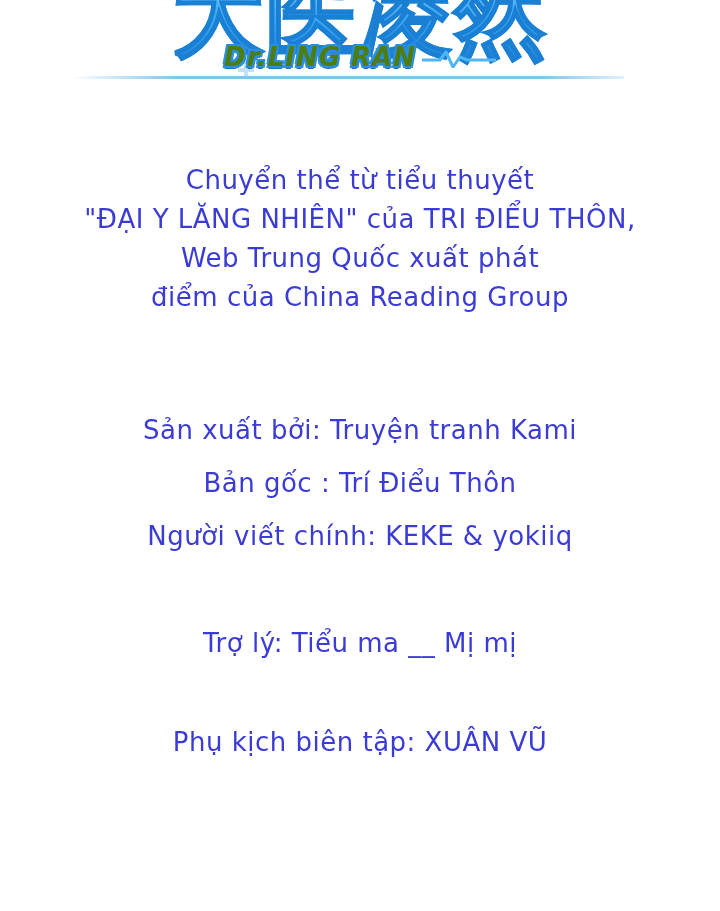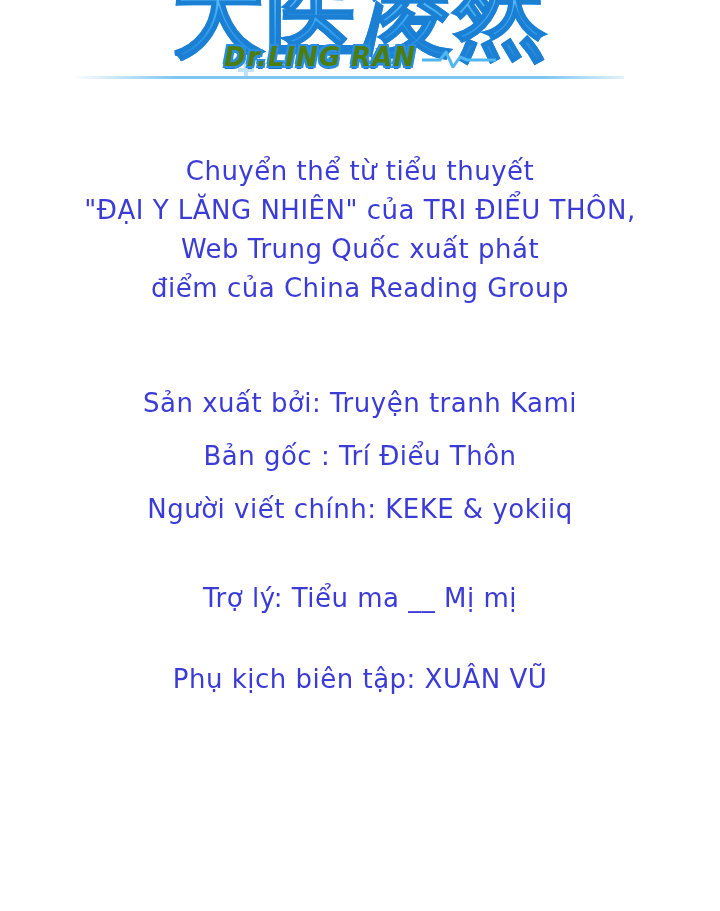--- a/index.html
+++ b/index.html
@@ -93,21 +93,21 @@
     position: relative;
     width: 720px;
     text-align: center;
     color: #3b3bd6;
     font-family: "DejaVu Sans", sans-serif;
     font-size: 26px;
     line-height: 39px;
     letter-spacing: 0.5px;
   }
   .block {
-    margin: 8px;
+    margin: 17px;
     padding: 0;
   }
   .block .line {
     display: block;
     white-space: nowrap;
   }
   .gap-1 { height: 46px; }
   .gap-2 { height: 14px; }
   .gap-3 { height: 20px; }
   .gap-4 { height: 26px; }

